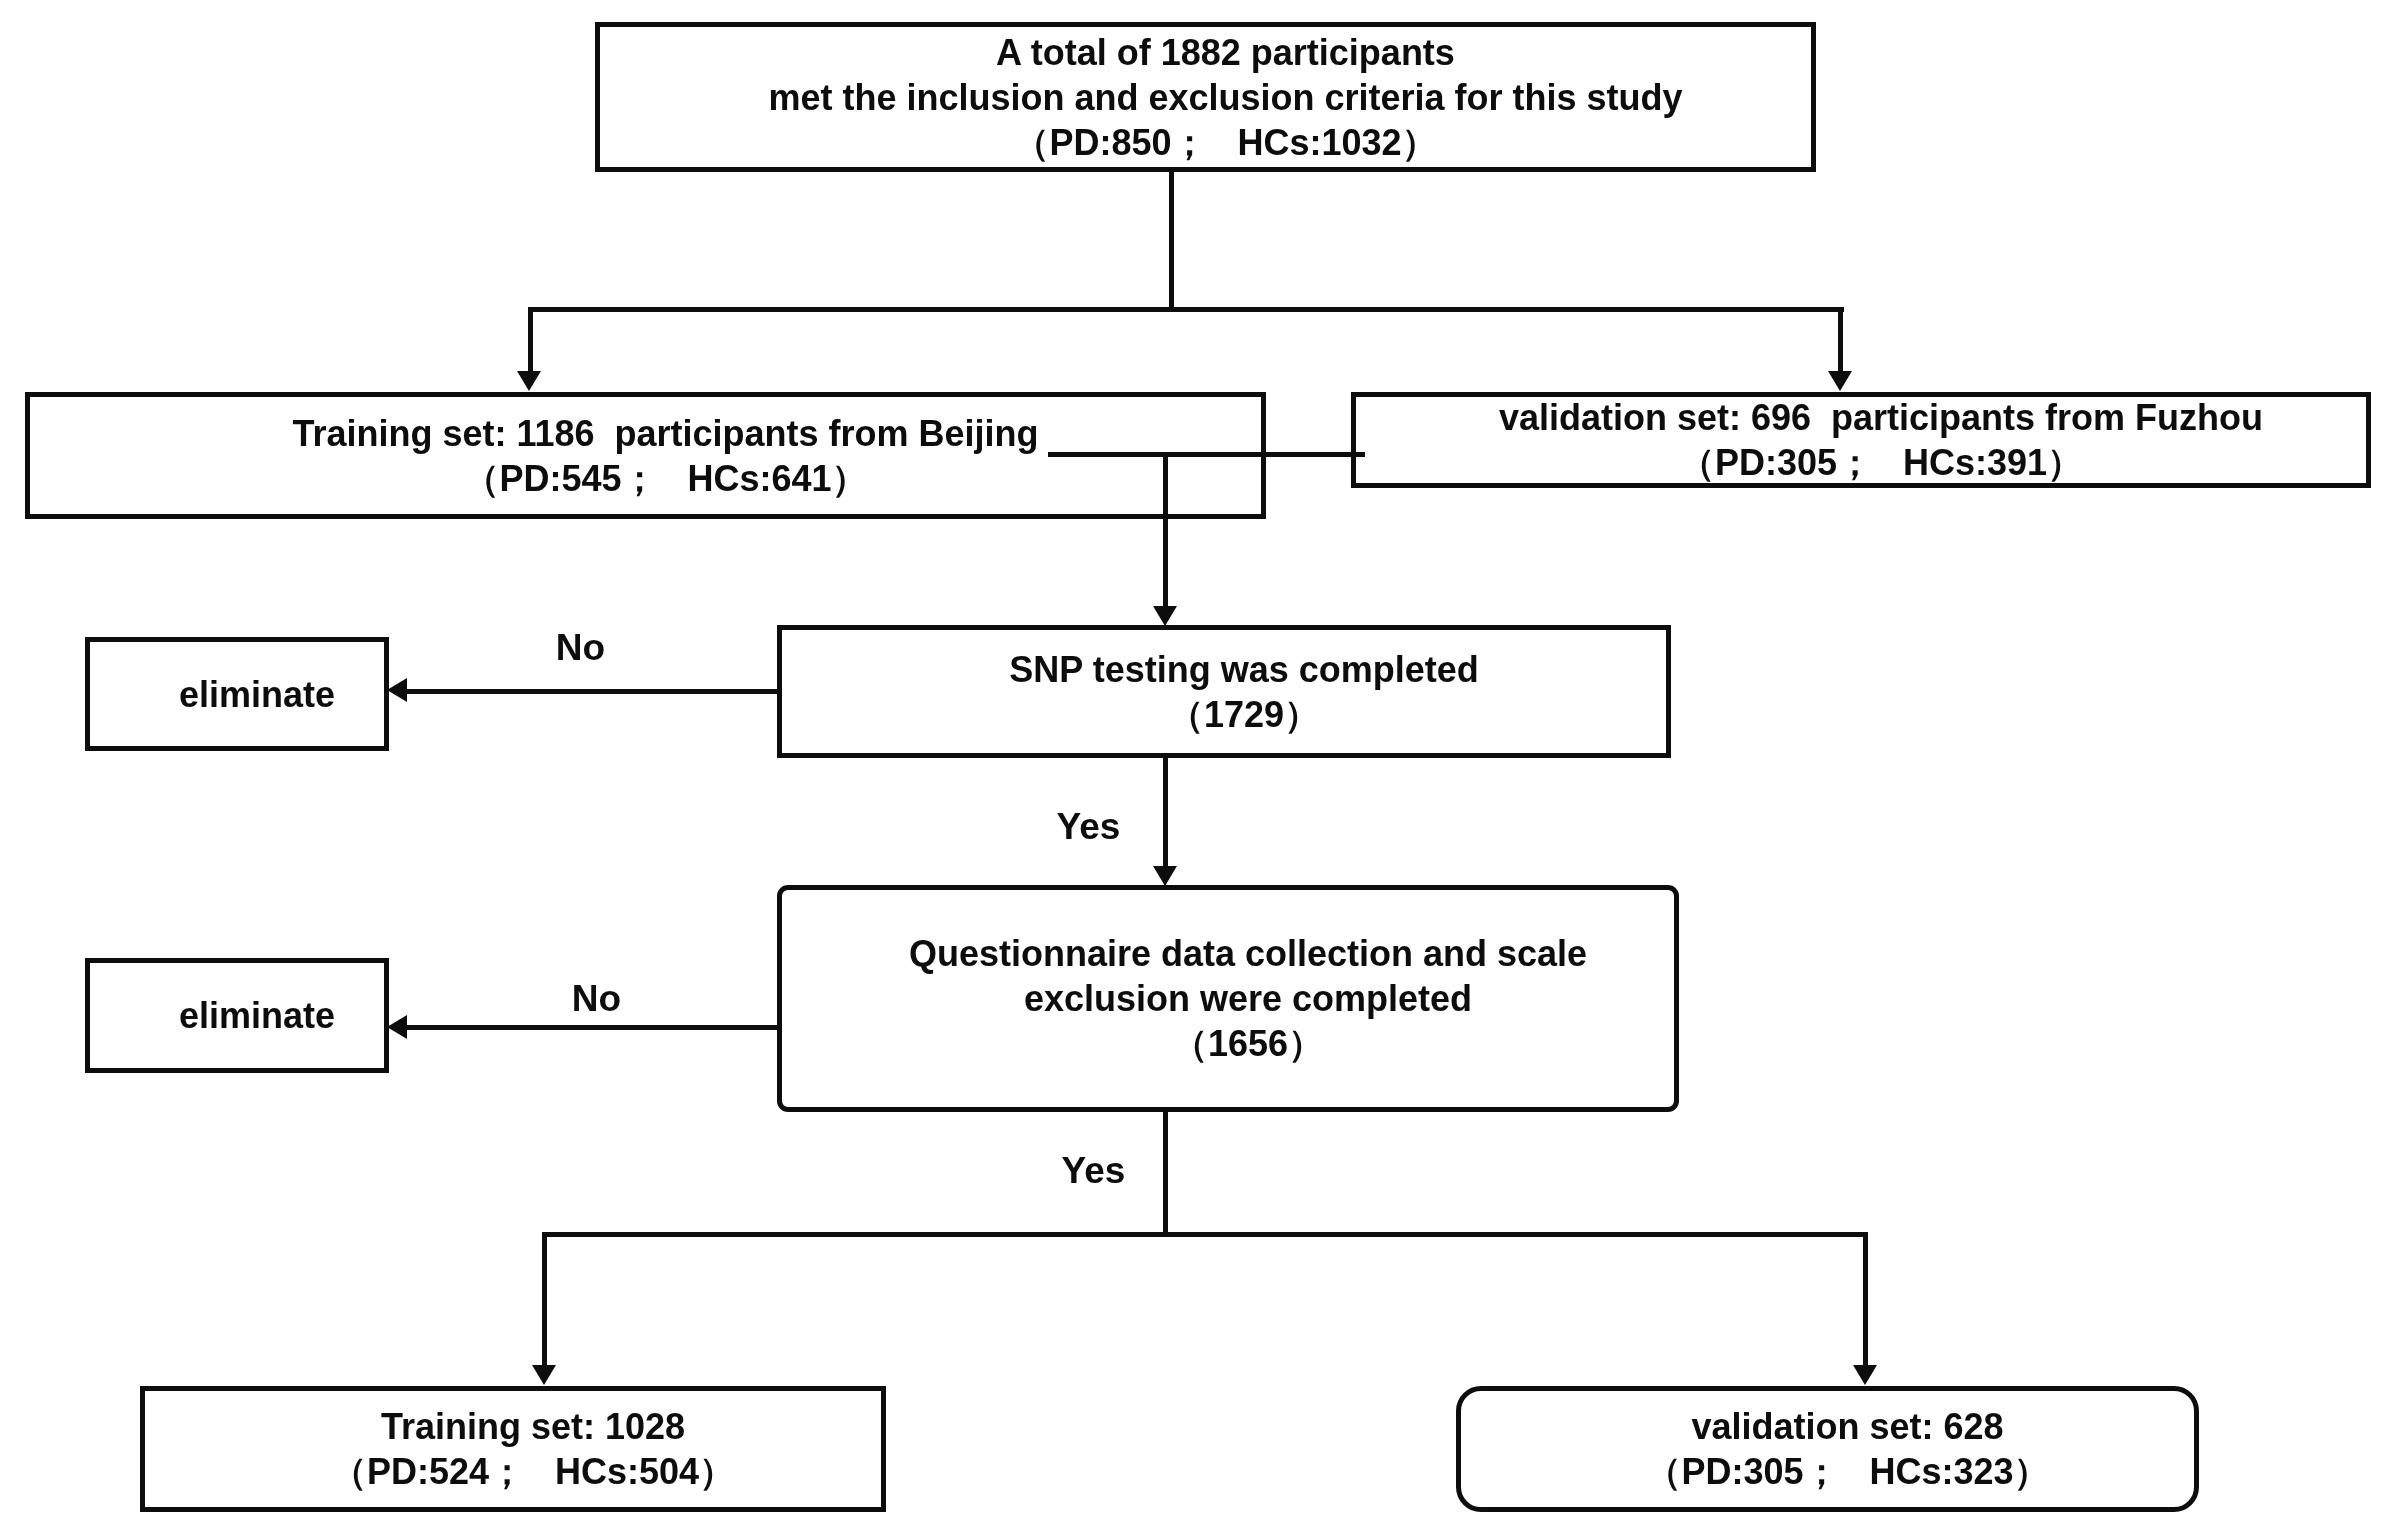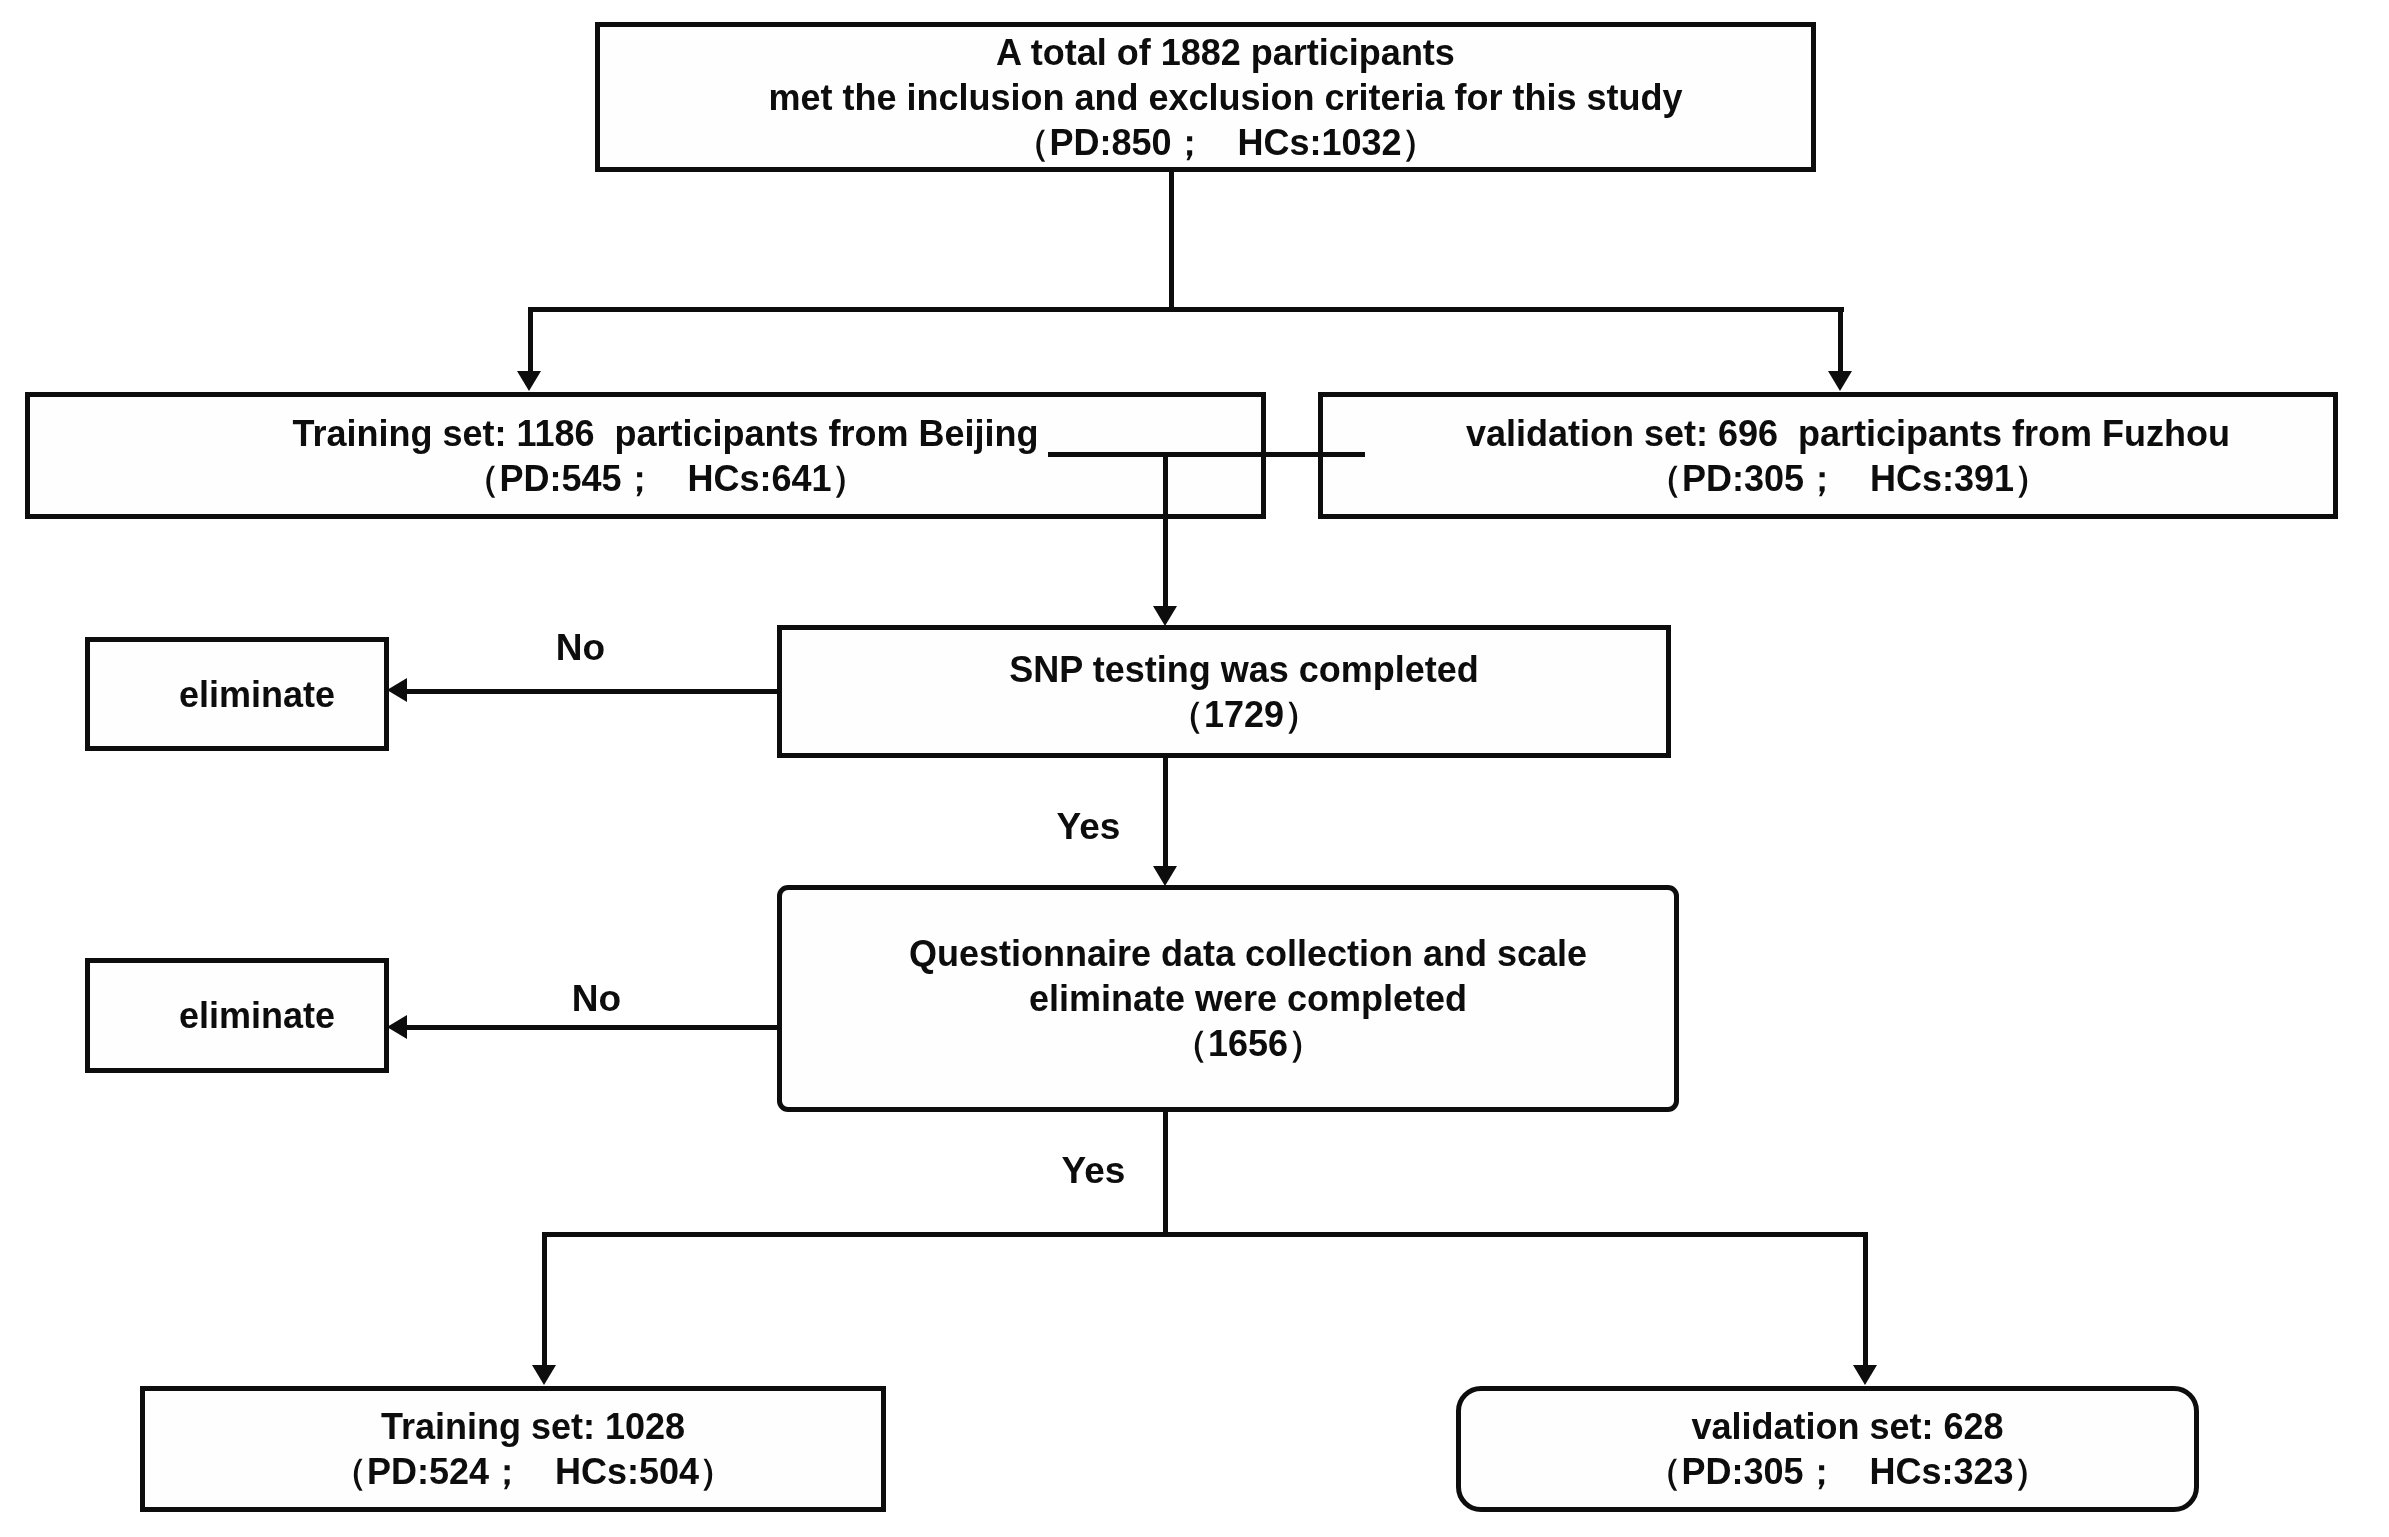--- a/index.html
+++ b/index.html
@@ -59,37 +59,37 @@
     <span class="tline">A total of 1882 participants</span>
     <span class="tline">met the inclusion and exclusion criteria for this study</span>
     <span class="tline">（PD:850；&nbsp;&nbsp;&nbsp;HCs:1032）</span>
   </div>
 
   <div class="node" style="left:25px;top:392px;width:1241px;height:127px;">
     <span class="tline">Training set: 1186&nbsp; participants from Beijing</span>
     <span class="tline">（PD:545；&nbsp;&nbsp;&nbsp;HCs:641）</span>
   </div>
 
-  <div class="node" style="left:1318px;top:392px;width:1020px;height:127px;">
+  <div class="node" style="left:1351px;top:392px;width:1020px;height:96px;">
     <span class="tline">validation set: 696&nbsp; participants from Fuzhou</span>
     <span class="tline">（PD:305；&nbsp;&nbsp;&nbsp;HCs:391）</span>
   </div>
 
   <div class="node" style="left:777px;top:625px;width:894px;height:133px;">
     <span class="tline">SNP testing was completed</span>
     <span class="tline">（1729）</span>
   </div>
 
   <div class="node" style="left:85px;top:637px;width:304px;height:114px;">
     <span class="tline">eliminate</span>
   </div>
 
   <div class="node" style="left:777px;top:885px;width:902px;height:227px;border-radius:11px;">
     <span class="tline">Questionnaire data collection and scale</span>
-    <span class="tline">eliminate were completed</span>
+    <span class="tline">exclusion were completed</span>
     <span class="tline">（1656）</span>
   </div>
 
   <div class="node" style="left:85px;top:958px;width:304px;height:115px;">
     <span class="tline">eliminate</span>
   </div>
 
   <div class="node" style="left:98px;top:1386px;width:746px;height:126px;margin-left:42px;">
     <span class="tline">Training set: 1028</span>
     <span class="tline">（PD:524；&nbsp;&nbsp;&nbsp;HCs:504）</span>

